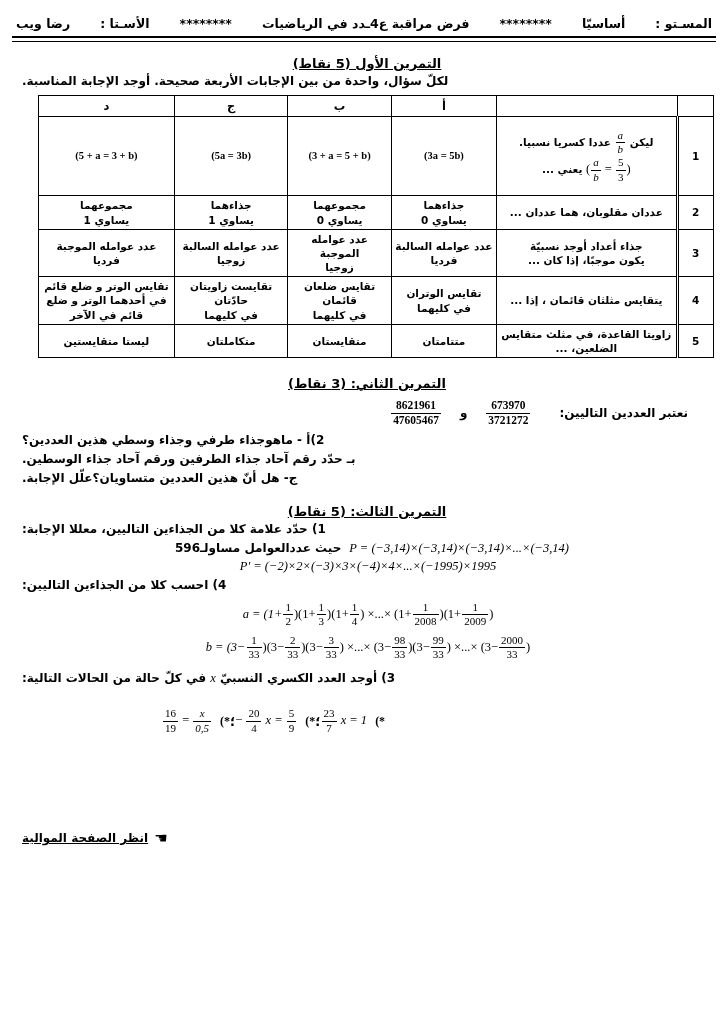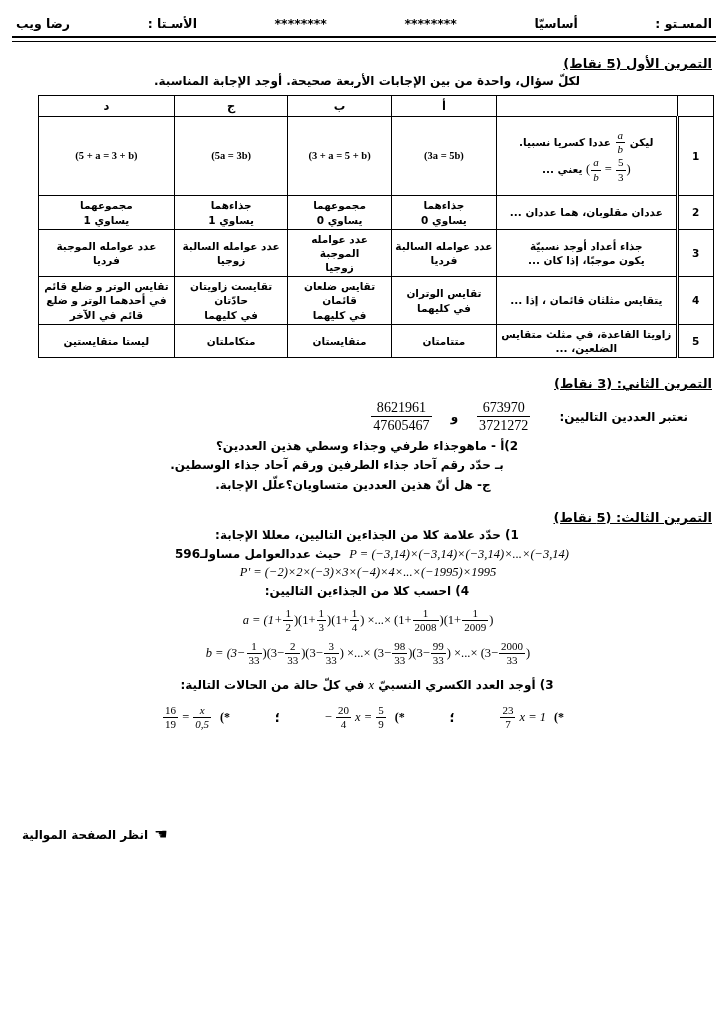--- a/index.html
+++ b/index.html
@@ -5,22 +5,22 @@
   html,body{margin:0;padding:0;background:#fff;}
   .page{position:relative;width:724px;height:1024px;background:#ffffff;overflow:hidden;
         font-family:"DejaVu Sans",sans-serif;color:#000;}
   .content{padding:0 10px 0 22px;}
   
   .hdr{display:flex;justify-content:space-between;align-items:baseline;
        padding:16px 12px 5px 16px;font-weight:bold;font-size:12.5px;}
   .hdr span{white-space:nowrap;}
   .hdr-rule{height:3px;border-top:2.5px solid #000;border-bottom:1.5px solid #000;margin:0 8px 0 12px;}
   
-  .sec-title{font-weight:bold;font-size:13px;text-decoration:underline;margin:14px 2px 2px 0;text-align:right;}
-  .ar-line{font-weight:bold;font-size:12px;text-align:center;margin:2px 2px 0 0;line-height:1.45;}
+  .sec-title{font-weight:bold;font-size:13px;text-decoration:underline;margin:14px 2px 2px 0;text-align:center;}
+  .ar-line{font-weight:bold;font-size:12px;text-align:left;margin:2px 2px 0 0;line-height:1.45;}
   .ar{font-family:"DejaVu Sans",sans-serif;}
   
   .mg{font-family:"Liberation Serif",serif;font-weight:normal;font-size:12.5px;direction:ltr;
       unicode-bidi:isolate;display:inline-block;vertical-align:middle;}
   .mx{white-space:pre;}
   .mx.it{font-style:italic;}
   .frac{display:inline-block;vertical-align:middle;text-align:center;margin:0 1px;}
   .frac.it{font-style:italic;}
   .frac .fn{display:block;border-bottom:1px solid #000;padding:0 2px;font-size:0.88em;line-height:1.2;}
   .frac .fd{display:block;padding:0 2px;font-size:0.88em;line-height:1.2;}
@@ -31,44 +31,45 @@
   table.mcq td{font-size:10.5px;padding:2px 3px;text-align:center;white-space:pre-line;line-height:1.35;}
   td.numcell{vertical-align:top;text-align:center;font-size:11.5px;border-left:3px double #000 !important;}
   td.qcell{text-align:right;padding-right:6px;}
   td.mcell{font-family:"Liberation Serif",serif;font-size:12.5px;font-weight:normal;}
   td.q1cell{height:74px;}
   
   .frline{display:flex;justify-content:flex-start;align-items:center;font-weight:bold;font-size:12px;
           padding:6px 26px 2px 0;}
   .frline .lead{margin-left:28px;}
   .frline .conj{margin:0 18px;}
-  .frline .mg{font-size:16px;}
+  .frline .mg{font-size:13px;font-weight:bold;}
   .indent-b{margin-right:62px;}
   .indent-c{margin-right:30px;}
   
   .centerline{text-align:center;font-weight:bold;font-size:12px;margin:3px 0;}
   .centerline .ar{margin:0 8px;}
-  .cases{display:flex;justify-content:space-between;align-items:center;margin:10px 150px 0 140px;
+  .cases{display:flex;justify-content:flex-start;align-items:center;margin:20px 150px 0 140px;
          font-weight:bold;font-size:12px;}
   .case{display:flex;align-items:center;direction:ltr;}
   .case .marker{font-family:"Liberation Serif",serif;font-weight:bold;margin-left:8px;font-size:12px;}
   .sep{font-size:13px;}
   
   .footer{display:flex;align-items:center;gap:6px;margin:96px 0 0 0;font-weight:bold;font-size:12px;}
-  .footer .ftext{}
+  .footer .ftext{text-decoration:underline;}
   .hand{font-size:15px;line-height:1;}
 </style>
 </head>
 <body>
 <div class="page">
 
   <div class="hdr" dir="rtl">
     <span>المسـتو :</span>
     <span>أساسيّا</span>
     <span>********</span>
+    <span>فرض مراقبة ع4ـدد في الرياضيات</span>
     <span>********</span>
     <span>الأسـتا :</span>
     <span>رضا ويب</span>
   </div>
   <div class="hdr-rule"></div>
 
   <div class="content" dir="rtl">
 
     <div class="sec-title" dir="rtl">التمرين الأول  (5 نقاط)</div>
     <div class="ar-line" dir="rtl">لكلّ سؤال، واحدة من بين الإجابات الأربعة صحيحة. أوجد الإجابة المناسبة.</div>

